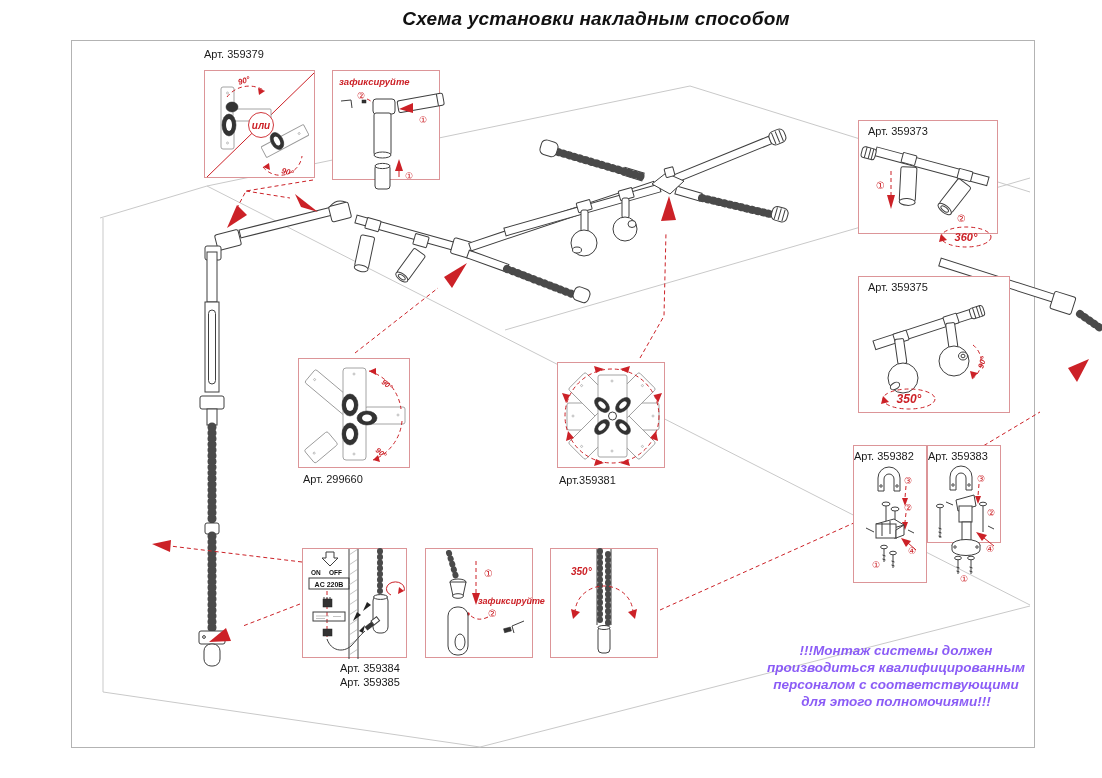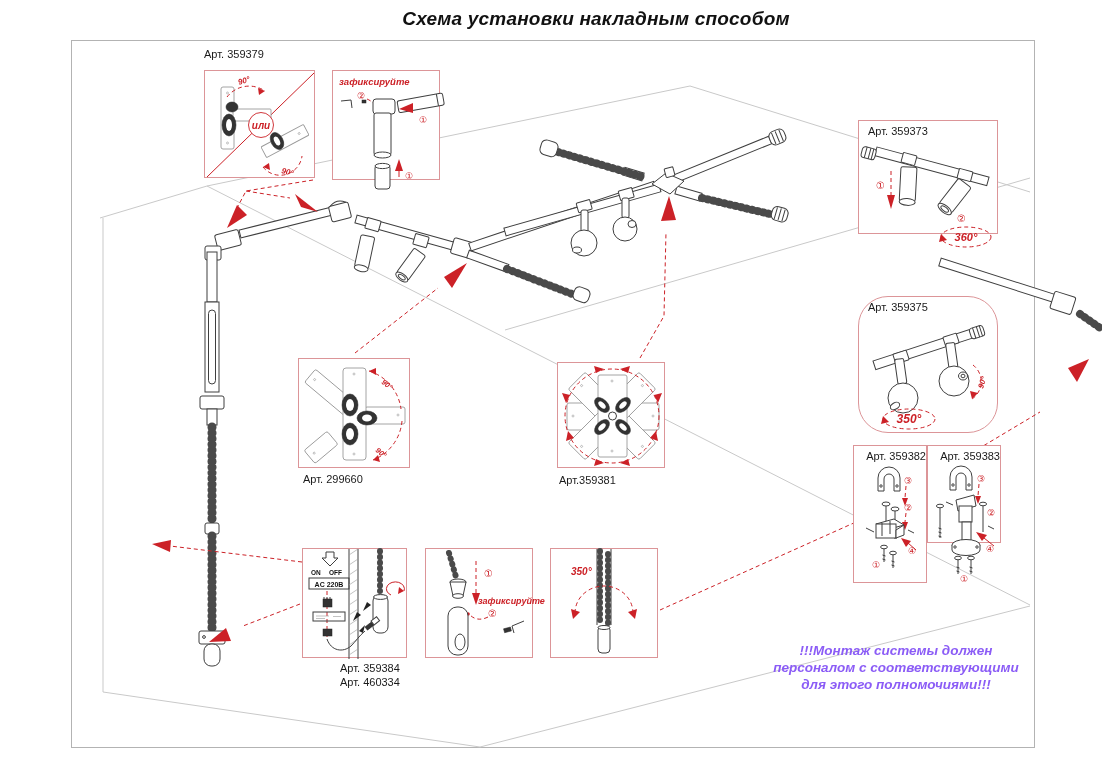--- a/index.html
+++ b/index.html
@@ -19,21 +19,21 @@
   .faint{stroke:#c9c9c9;fill:none;stroke-width:1;}
   .red{stroke:#cc2127;fill:none;stroke-width:1;}
   .rdash{stroke:#cc2127;fill:none;stroke-width:1;stroke-dasharray:4 3;}
   .redf{fill:#cc2127;stroke:none;}
   .coil{stroke:#4a4a4a;fill:none;stroke-dasharray:0.5 5.2;stroke-linecap:round;}
   .hatch{stroke:#999;stroke-width:.6;}
   
   .co{position:absolute;background:#fff;border:1px solid #dc9598;box-sizing:border-box;}
   .lbl{position:absolute;font-size:11px;color:#1a1a1a;white-space:nowrap;}
   .lbl-in{position:relative;display:block;padding:4px 0 0 9px;font-size:11px;color:#1a1a1a;}
-  .lbl-c{text-align:right;padding-left:0;}
+  .lbl-c{text-align:left;padding-left:0;}
   .rtx{fill:#cc2127;font-family:"Liberation Sans",sans-serif;font-style:italic;font-weight:700;}
   .stp{fill:#cc2127;font-family:"DejaVu Sans",sans-serif;font-style:normal;font-weight:400;}
   .warning{position:absolute;left:750px;top:642px;width:292px;text-align:center;
            font-size:13.5px;line-height:17px;font-weight:700;font-style:italic;color:#8b5cf6;}
 </style>
 </head>
 <body>
 
 <div class="stage">
 
@@ -284,21 +284,21 @@
         <ellipse class="wh" cx="0" cy="33" rx="8" ry="3.6"></ellipse>
         <ellipse class="ln" cx="0" cy="33" rx="4.5" ry="2"></ellipse>
       </g>
       <text class="stp" font-size="10" x="98" y="101">②</text>
       <ellipse class="rdash" cx="107" cy="116" rx="25" ry="10"></ellipse>
       <polygon class="redf" points="82,113 80,121 88,119"></polygon>
       <text class="rtx" font-size="11" x="107" y="120" text-anchor="middle" font-style="normal">360°</text>
     </svg>
   </div>
 
-  <div class="co" style="left:858px;top:296px;width:140px;height:137px;border-radius:30px;">
+  <div class="co" style="left:858px;top:276px;width:152px;height:137px;">
     <span class="lbl-in">Арт. 359375</span>
     <svg width="140" height="137" viewBox="0 0 140 137">
       <g transform="translate(14,64) rotate(-18)">
           <rect class="wh" x="0" y="0" width="102" height="9"></rect>
         </g>
       <g transform="translate(110,33) rotate(-18)">
           <rect class="wh" x="0" y="-1" width="14" height="11" rx="3"></rect>
           <path class="ln" d="M4,-1 L4,10 M8,-1 L8,10 M11,-1 L11,10"></path>
         </g>
       <g transform="translate(42,60) rotate(-18)">
@@ -516,21 +516,21 @@
       <g transform="translate(68,72) rotate(-38)">
           <rect class="wh" x="0" y="0" width="7" height="5"></rect>
         </g>
 
       <path class="red" d="M88,46 A9 7 0 1 1 101,42" stroke-width="0.9"></path>
       <polygon class="redf" points="101,42 96,38 95,45"></polygon>
     </svg>
   </div>
   <div class="lbl" style="left:340px;top:661px;line-height:14px;">
     <div>Арт. 359384</div>
-    <div>Арт. 460334</div>
+    <div>Арт. 359385</div>
   </div>
 
   <div class="co" style="left:425px;top:548px;width:108px;height:110px;">
     <svg width="108" height="110" viewBox="0 0 108 110">
       <path class="coil" stroke-width="6" d="M23,4 L30,28"></path>
       <g>
         <ellipse class="wh" cx="32" cy="33" rx="8" ry="3"></ellipse>
         <polygon class="wh" points="24,33 40,33 37,47 27,47"></polygon>
         <ellipse class="wh" cx="32" cy="47" rx="5.5" ry="2.3"></ellipse>
       </g>
@@ -558,17 +558,18 @@
       <rect class="wh" x="47" y="77" width="12" height="27" rx="4"></rect>
       <ellipse class="wh" cx="53" cy="78.5" rx="6" ry="2"></ellipse>
       <path class="rdash" d="M24,64 A29 27 0 1 1 82,64" stroke-width="0.9"></path>
       <polygon class="redf" points="22,70 20,60 29,63"></polygon>
       <polygon class="redf" points="84,70 86,60 77,63"></polygon>
     </svg>
   </div>
 
   <div class="warning">
     <div>!!!Монтаж системы должен</div>
+    <div>производиться квалифицированным</div>
     <div>персоналом с соответствующими</div>
     <div>для этого полномочиями!!!</div>
   </div>
 
 </div>
 
 </body></html>

